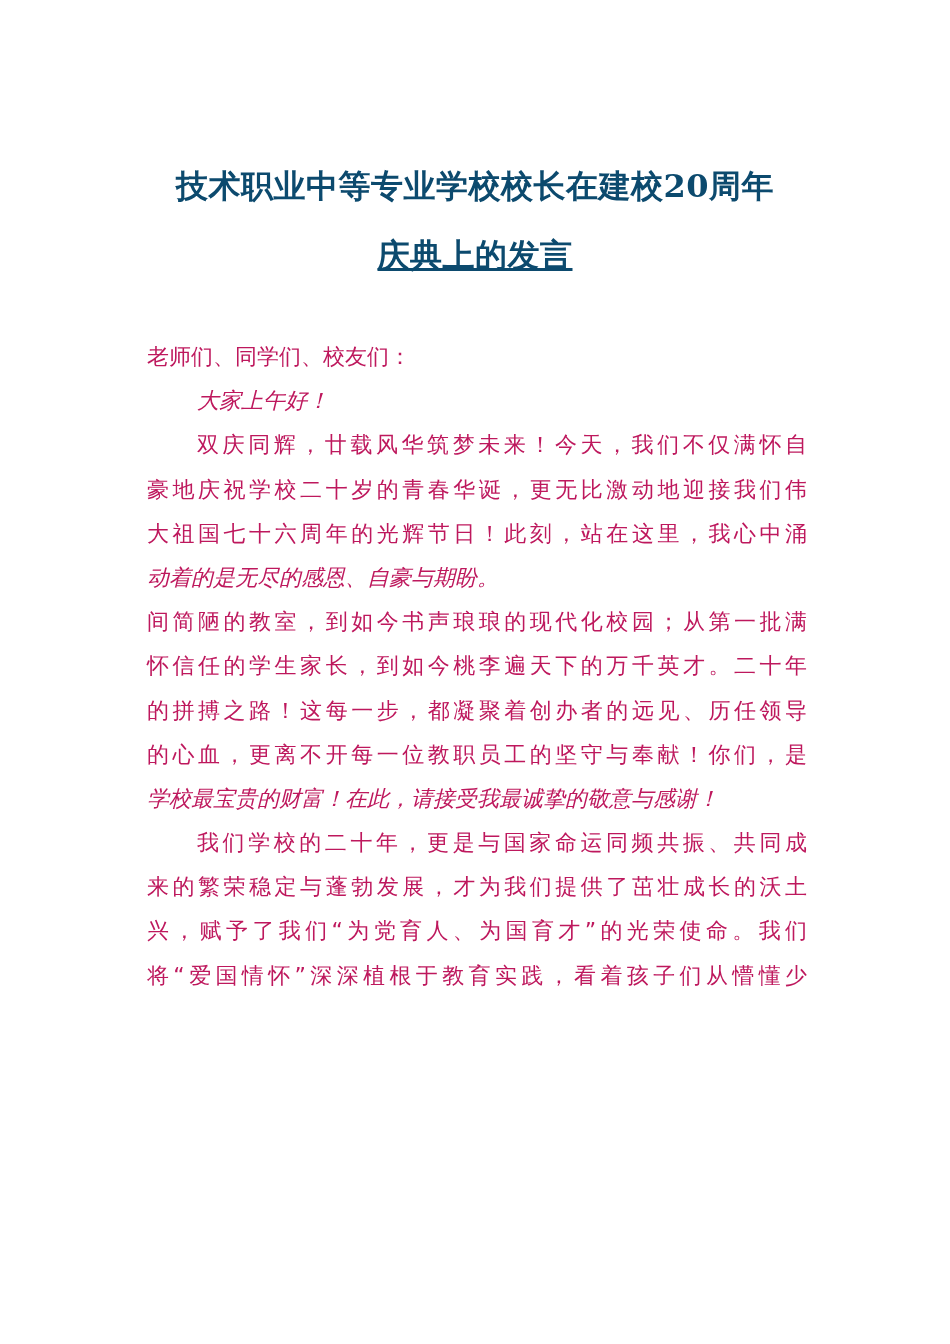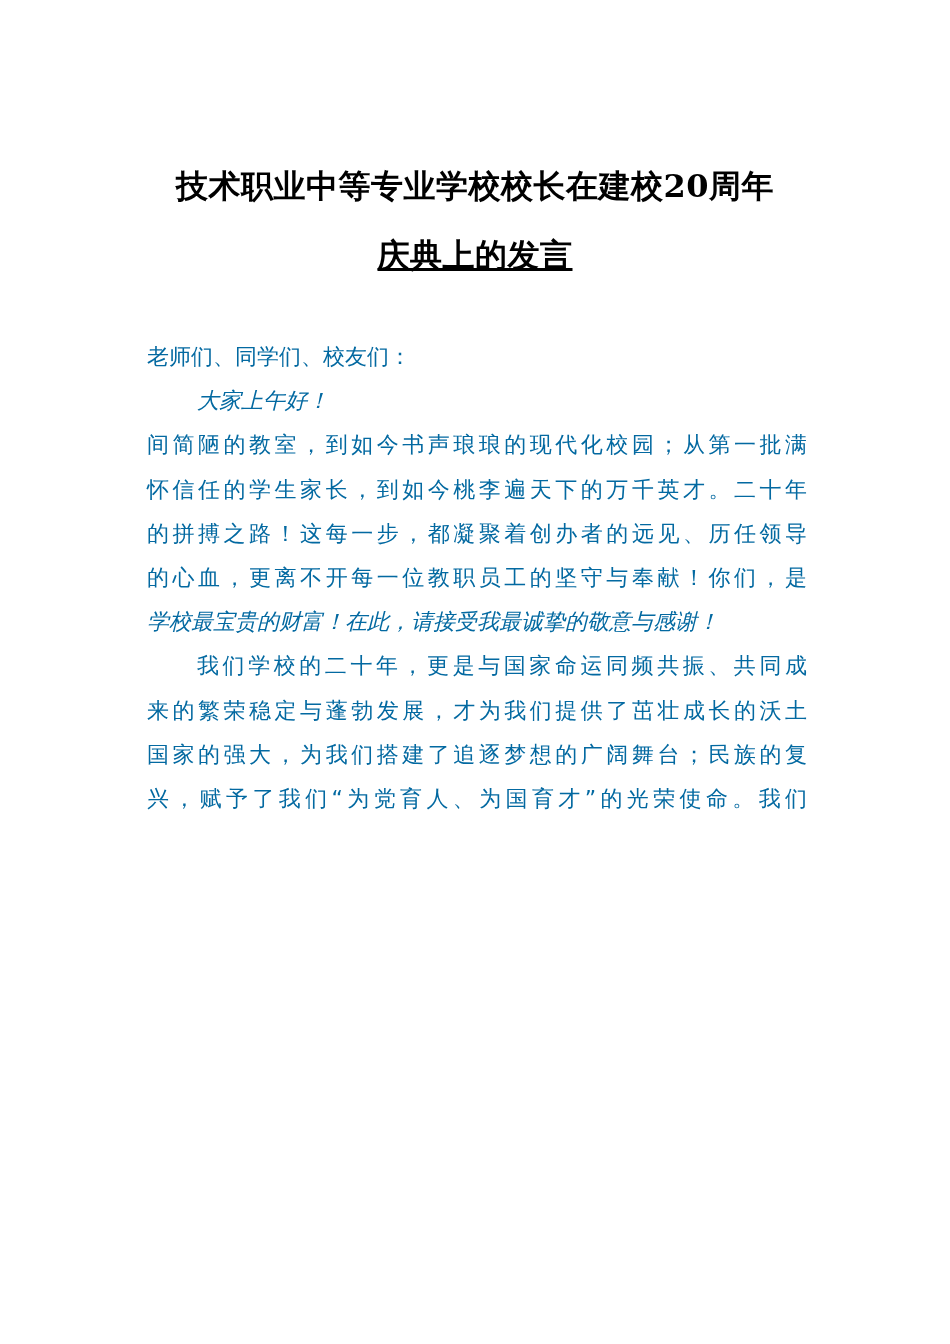--- a/index.html
+++ b/index.html
@@ -24,35 +24,35 @@
     }
     .title-line {
       position: absolute;
       left: 0;
       width: 950px;
       text-align: center;
       font-family: "DejaVu Serif", "Liberation Serif", serif;
       font-weight: bold;
       font-size: 32px;
       letter-spacing: 0.5px;
-      color: #000000;
+      color: #0c4a6e;
       white-space: nowrap;
     }
     .title-line.l1 { top: 165px; }
     .title-line.l2 { top: 234px; text-decoration: underline; }
 
     .body-text {
       position: absolute;
       left: 147px;
       top: 335px;
       width: 660px;
       font-family: "DejaVu Sans", "Liberation Sans", sans-serif;
       font-size: 22px;
       font-weight: normal;
-      color: #0369a1;
+      color: #be185d;
     }
     .line {
       height: 44.2px;
       line-height: 44.2px;
       white-space: nowrap;
       text-align: justify;
       text-align-last: justify;
       letter-spacing: 0px;
     }
     .line.last {
@@ -72,30 +72,36 @@
 <div class="page">
 
   <div class="title-line l1">技术职业中等专业学校校长在建校20周年</div>
   <div class="title-line l2">庆典上的发言</div>
 
   <div class="body-text">
 
     <div class="line salutation">老师们、同学们、校友们：</div>
     <div class="line indent last">大家上午好！</div>
 
+    <div>
+      <div class="line indent">双庆同辉，廿载风华筑梦未来！今天，我们不仅满怀自</div>
+      <div class="line">豪地庆祝学校二十岁的青春华诞，更无比激动地迎接我们伟</div>
+      <div class="line">大祖国七十六周年的光辉节日！此刻，站在这里，我心中涌</div>
+      <div class="line last">动着的是无尽的感恩、自豪与期盼。</div>
+    </div>
 
     <div>
       <div class="line">间简陋的教室，到如今书声琅琅的现代化校园；从第一批满</div>
       <div class="line">怀信任的学生家长，到如今桃李遍天下的万千英才。二十年</div>
       <div class="line">的拼搏之路！这每一步，都凝聚着创办者的远见、历任领导</div>
       <div class="line">的心血，更离不开每一位教职员工的坚守与奉献！你们，是</div>
       <div class="line last">学校最宝贵的财富！在此，请接受我最诚挚的敬意与感谢！</div>
     </div>
 
     <div>
       <div class="line indent">我们学校的二十年，更是与国家命运同频共振、共同成</div>
       <div class="line">来的繁荣稳定与蓬勃发展，才为我们提供了茁壮成长的沃土</div>
-      <div class="line">国家的强大，为我们搭建了追逐梦想的广阔舞台；民族的复</div>
       <div class="line">兴，赋予了我们“为党育人、为国育才”的光荣使命。我们</div>
+      <div class="line">将“爱国情怀”深深植根于教育实践，看着孩子们从懵懂少</div>
     </div>
 
   </div>
 </div>
 
 </body></html>

